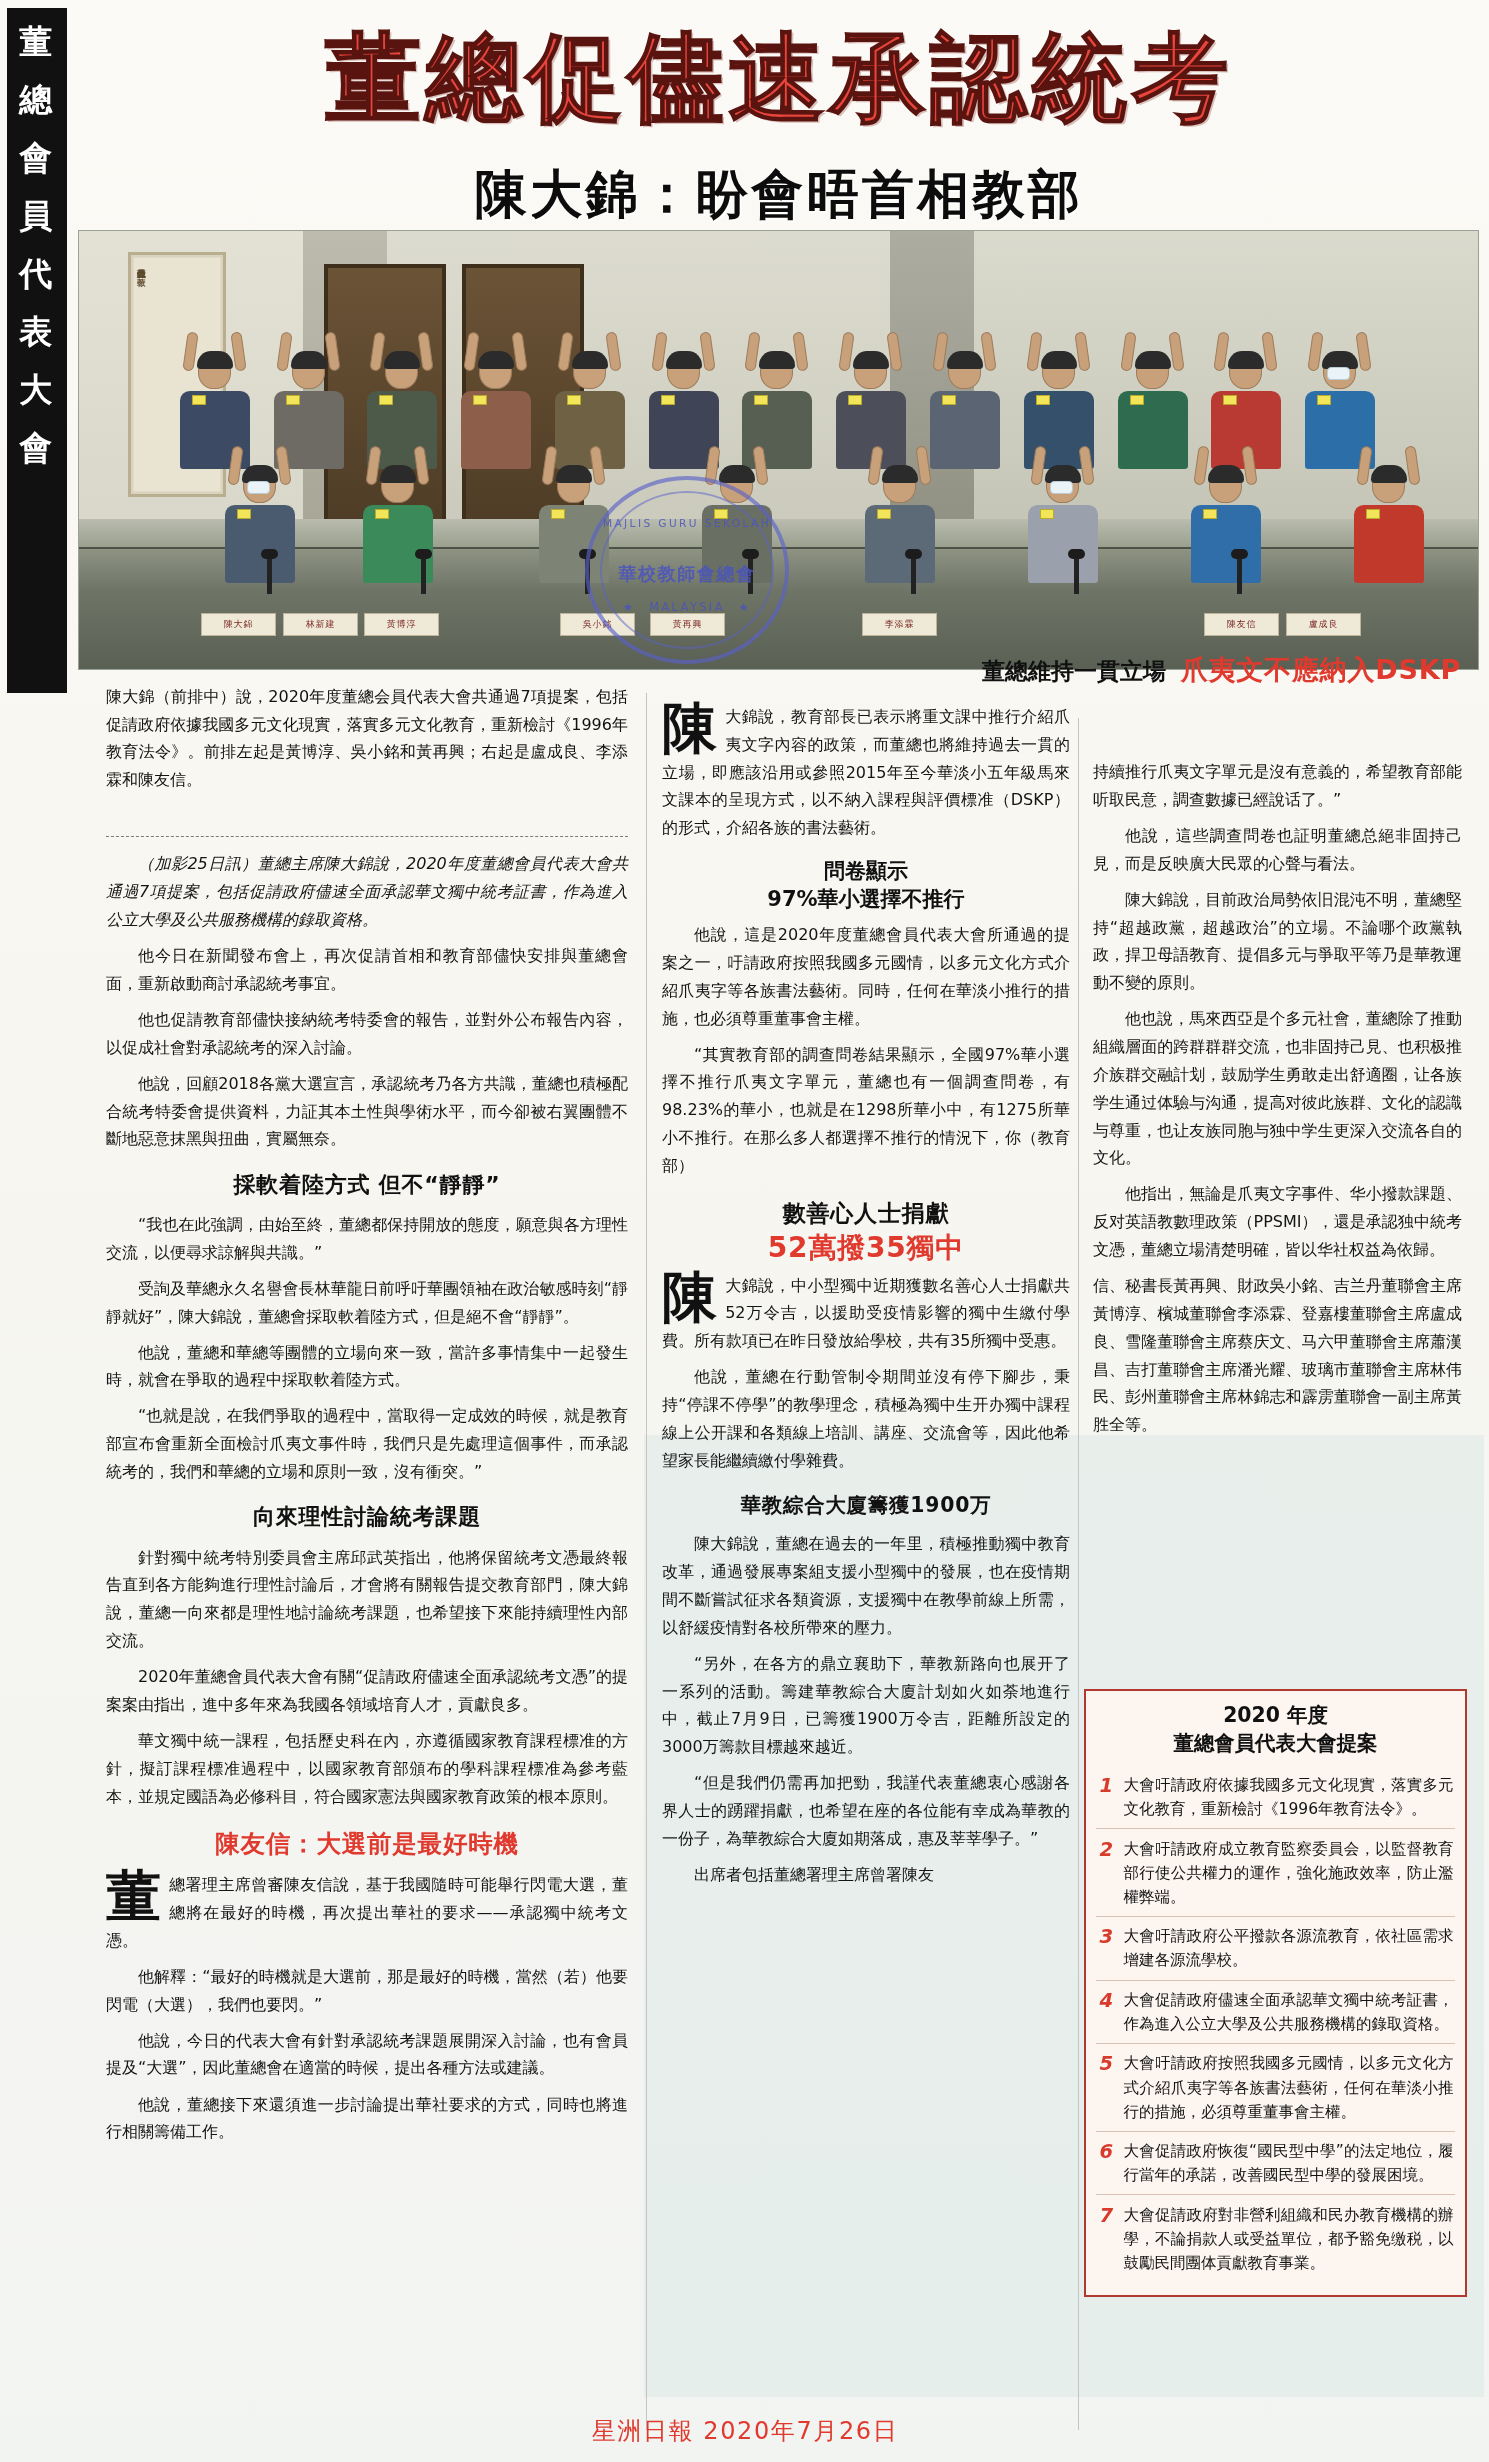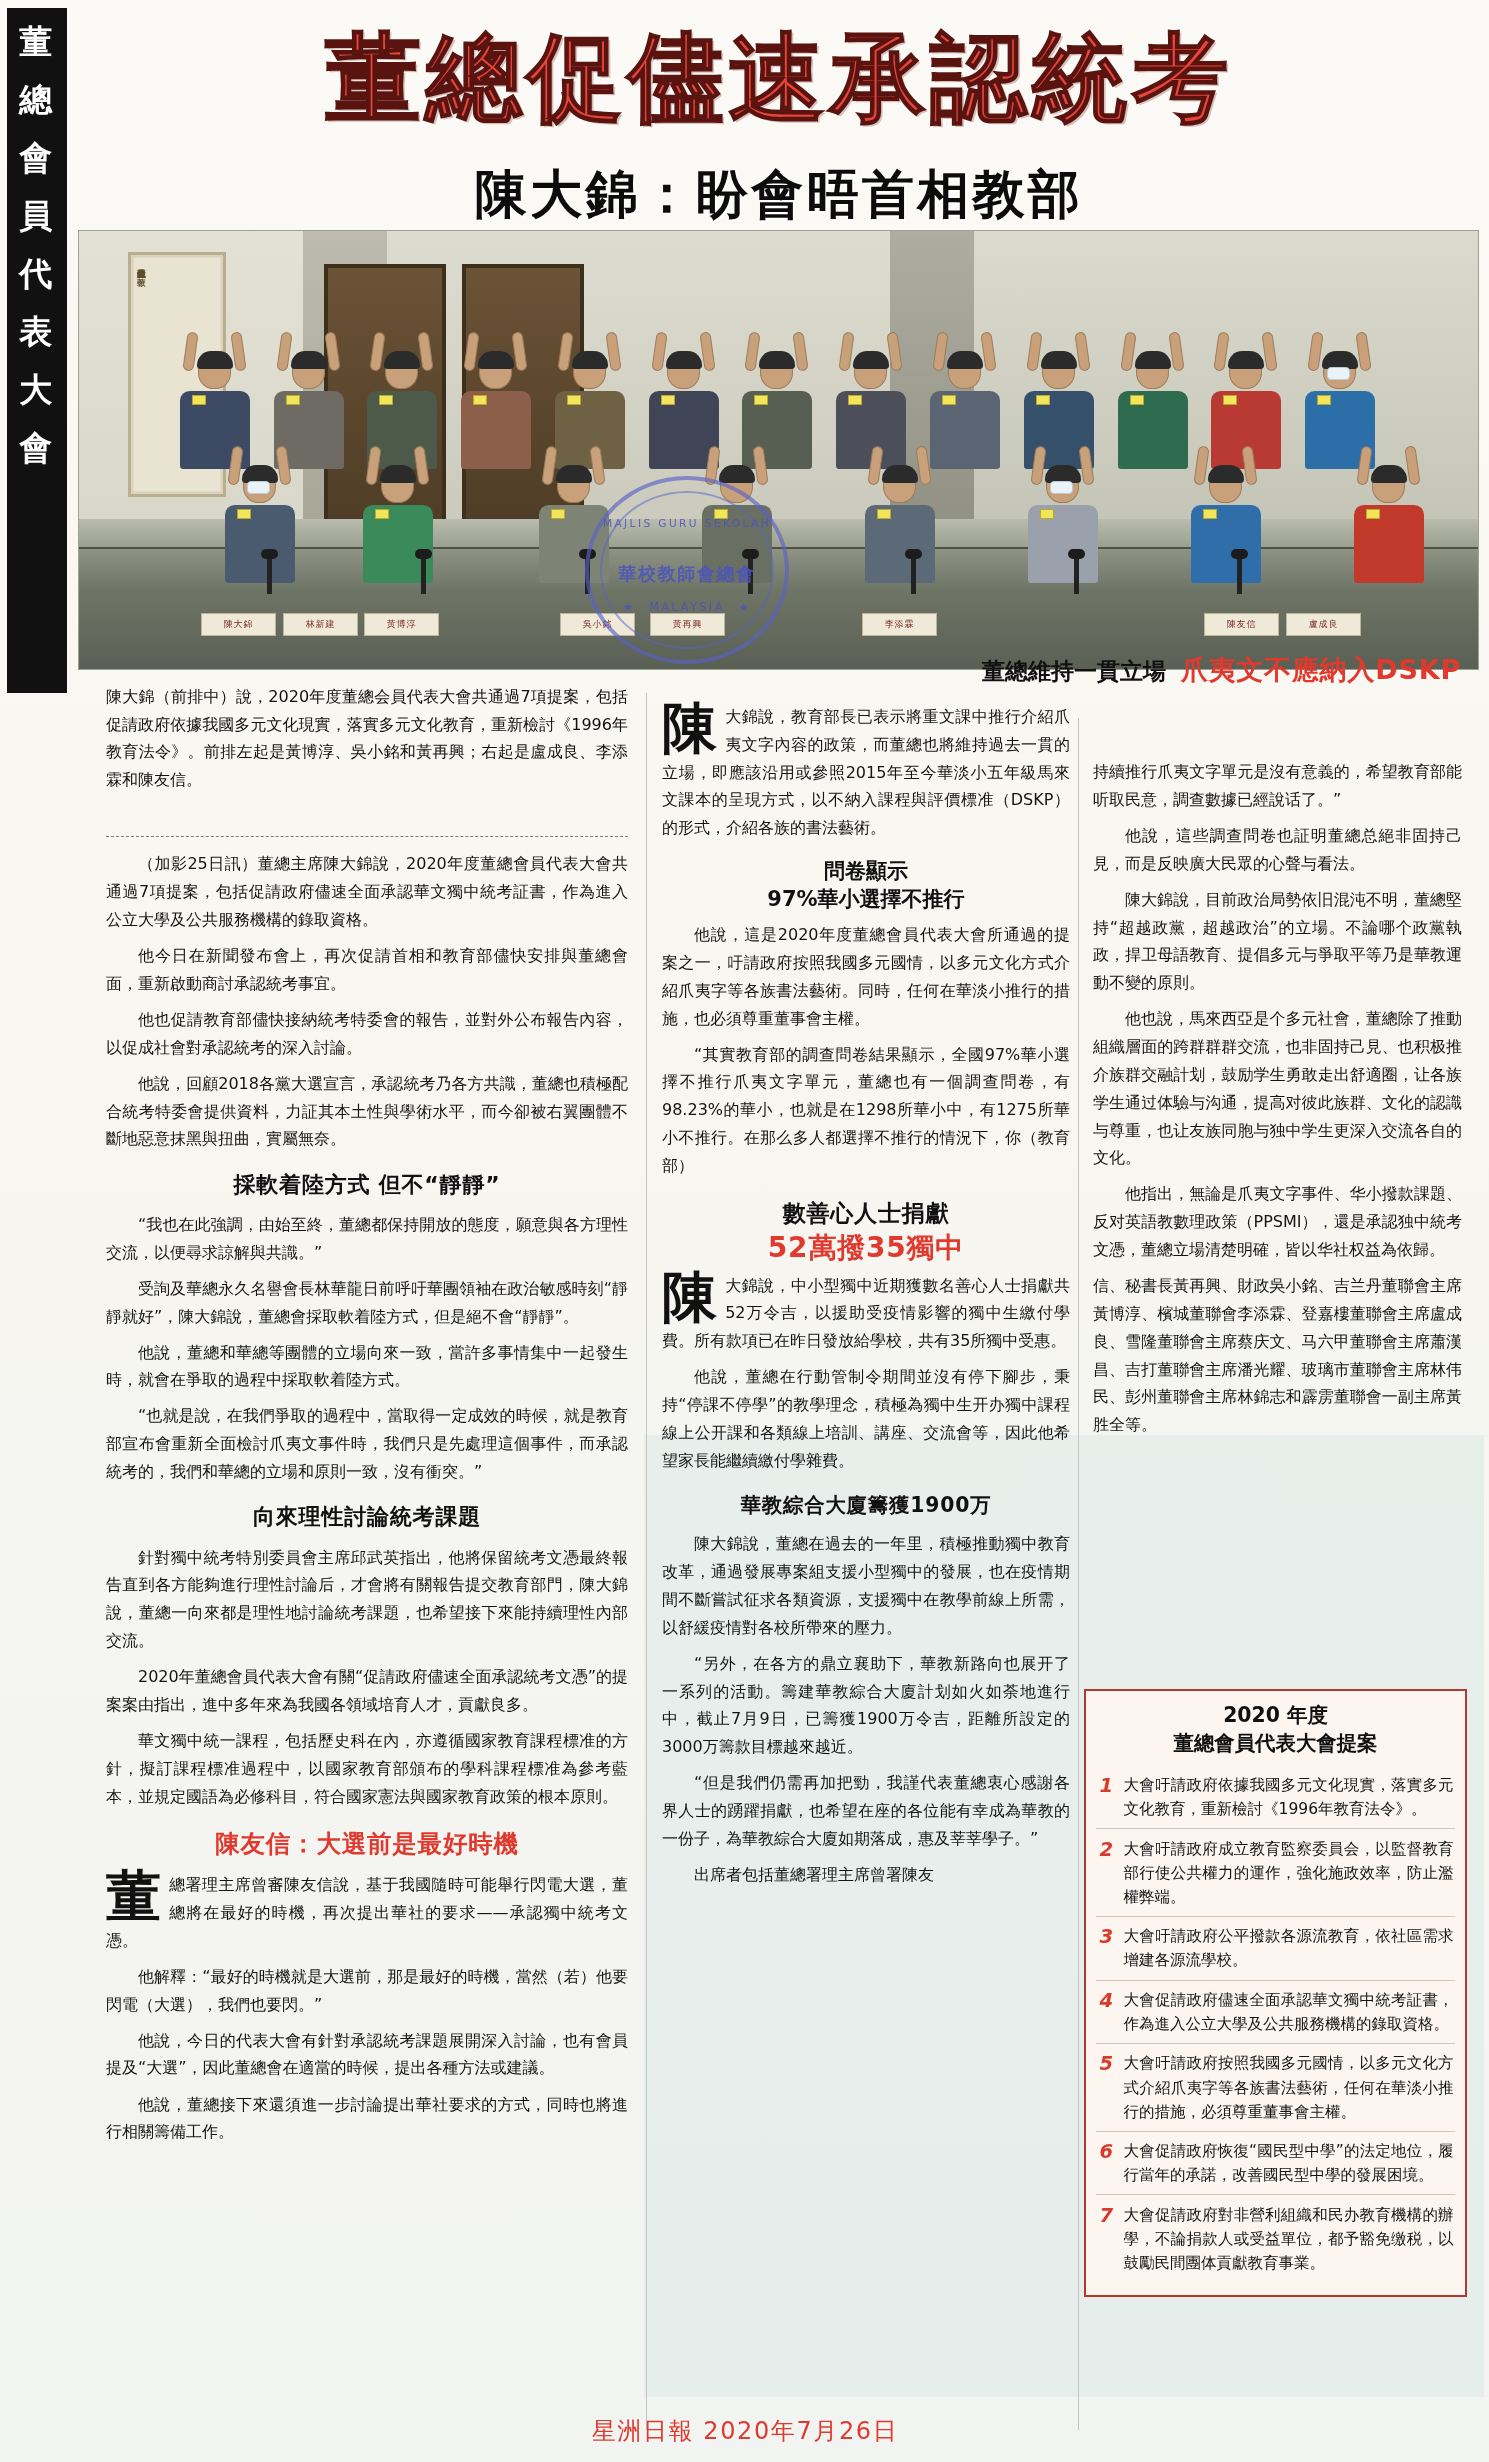--- a/index.html
+++ b/index.html
@@ -188,21 +188,21 @@
   .col { position:absolute; top:0; }
   .col p {
     margin:0 0 8.2px 0;
     font-size:16px;
     line-height:1.74;
     color:#141414;
     text-align:justify;
     text-indent:2em;
   }
   .col p.noind { text-indent:0; }
-  .dateline { font-weight:normal; }
+  .dateline { font-weight:normal;font-style:italic; }
 
   .c1 { left:106px; top:825px; width:522px; }
   .c2 { left:662px; top:703px; width:408px; }
   .c3 { left:1093px; top:758px; width:369px; }
 
   .hr-dash {
     border:0; border-top:1.6px dashed #7a7a7a; margin:11.4px 0 13px 0;
   }
   h3.sec {
     font-size:22px; font-weight:bold; text-align:center; color:#111;

